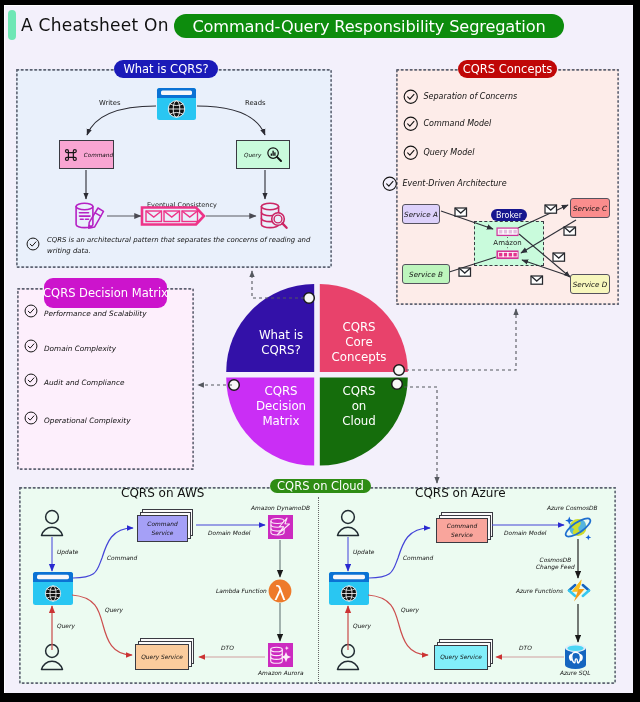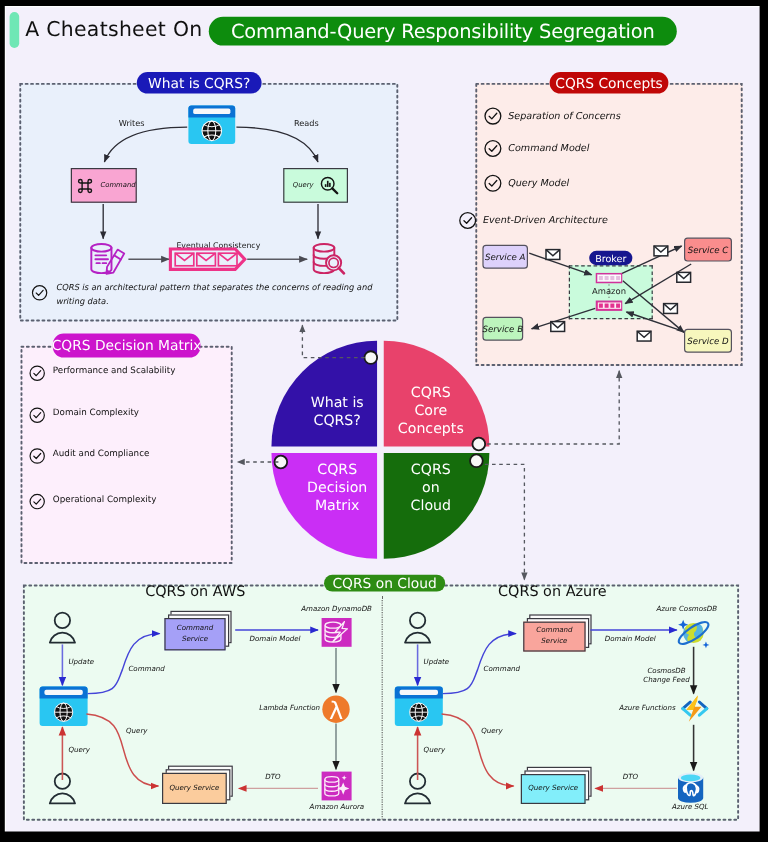--- a/index.html
+++ b/index.html
@@ -20,21 +20,21 @@
   .ptitle{position:absolute;border-radius:9px;color:#fff;display:flex;align-items:center;justify-content:center;
           white-space:nowrap;z-index:6;box-sizing:border-box;}
 
   #p-what{left:16px;top:69px;width:316px;height:199px;background:#e9f0fb;}
   #t-what{left:114px;top:60px;width:104px;height:18px;background:#1a1ab8;font-size:11.5px;}
 
   #p-concepts{left:396px;top:69px;width:223px;height:236px;background:#fdece9;}
   #t-concepts{left:458px;top:60px;width:99px;height:18px;background:#c00707;font-size:11.5px;}
 
   #p-matrix{left:17px;top:288px;width:177px;height:182px;background:#fdeffc;}
-  #t-matrix{left:44px;top:278px;width:123px;height:20px;background:#cc14cc;font-size:11.5px;}
+  #t-matrix{left:44px;top:278px;width:123px;height:30px;background:#cc14cc;font-size:11.5px;}
 
   #p-cloud{left:19px;top:487px;width:597px;height:197px;background:#ecfbf1;}
   #t-cloud{left:270px;top:479px;width:101px;height:14px;background:#2e8c14;font-size:11.5px;}
 
   .lbl{position:absolute;font-size:7.5px;color:#1a1a1a;white-space:nowrap;}
   .box{position:absolute;box-sizing:border-box;display:flex;align-items:center;justify-content:center;
        font-size:8px;color:#111;white-space:nowrap;}
   svg.ov{position:absolute;left:0;top:0;overflow:visible;pointer-events:none;}
   svg.shift{left:0;top:0;}
 
@@ -63,26 +63,26 @@
   #cc2{left:403px;top:145px;}
   #cc3{left:382px;top:176px;}
   #queues-area{position:absolute;left:474px;top:221px;width:70px;height:45px;background:#c9fbdc;border:1.4px dashed #3a3a42;box-sizing:border-box;}
   .pillsm{position:absolute;height:11px;border-radius:6px;color:#fff;display:flex;align-items:center;justify-content:center;
           font-size:8.5px;white-space:nowrap;padding:0 7px;box-sizing:border-box;z-index:7;}
   #broker-pill{left:491px;top:209px;width:36px;height:12px;background:#16168f;font-size:8px;padding:0;}
   #queues-label{position:absolute;left:492.5px;top:239px;width:30px;text-align:center;font-size:7px;color:#222;z-index:7;}
   .svc{position:absolute;box-sizing:border-box;border:1.4px solid #55525e;border-radius:3px;display:flex;align-items:center;justify-content:center;
        font-size:7.2px;color:#111;font-style:italic;white-space:nowrap;z-index:4;}
   #svc-a{left:402px;top:204px;width:38px;height:20px;background:#ddd1fb;}
-  #svc-b{left:402px;top:264px;width:34px;height:20px;background:#bdf5bd;}
+  #svc-b{left:402px;top:264px;width:48px;height:20px;background:#bdf5bd;}
   #svc-c{left:570px;top:198px;width:40px;height:20px;background:#fa8d8d;}
   #svc-d{left:570px;top:274px;width:40px;height:20px;background:#f7f7bd;}
 
   
-  .dm-row{position:absolute;display:flex;align-items:flex-start;gap:6px;font-size:7.3px;color:#111;white-space:nowrap;}
+  .dm-row{position:absolute;display:flex;align-items:flex-end;gap:6px;font-size:7.3px;color:#111;white-space:nowrap;font-style:italic;}
   .dm-row .chk{width:14px;height:14px;flex:0 0 auto;}
   #dm0{left:24px;top:304px;}
   #dm1{left:24px;top:339px;}
   #dm2{left:24px;top:373px;}
   #dm3{left:24px;top:411px;}
   #dm4{left:24px;top:446px;}
   
   .wq{position:absolute;color:#fff;text-align:center;line-height:15px;font-size:11.8px;z-index:8;}
   #wq1{left:244px;top:328px;width:74px;text-align:center;}
   #wq2{left:321px;top:320px;width:76px;}

